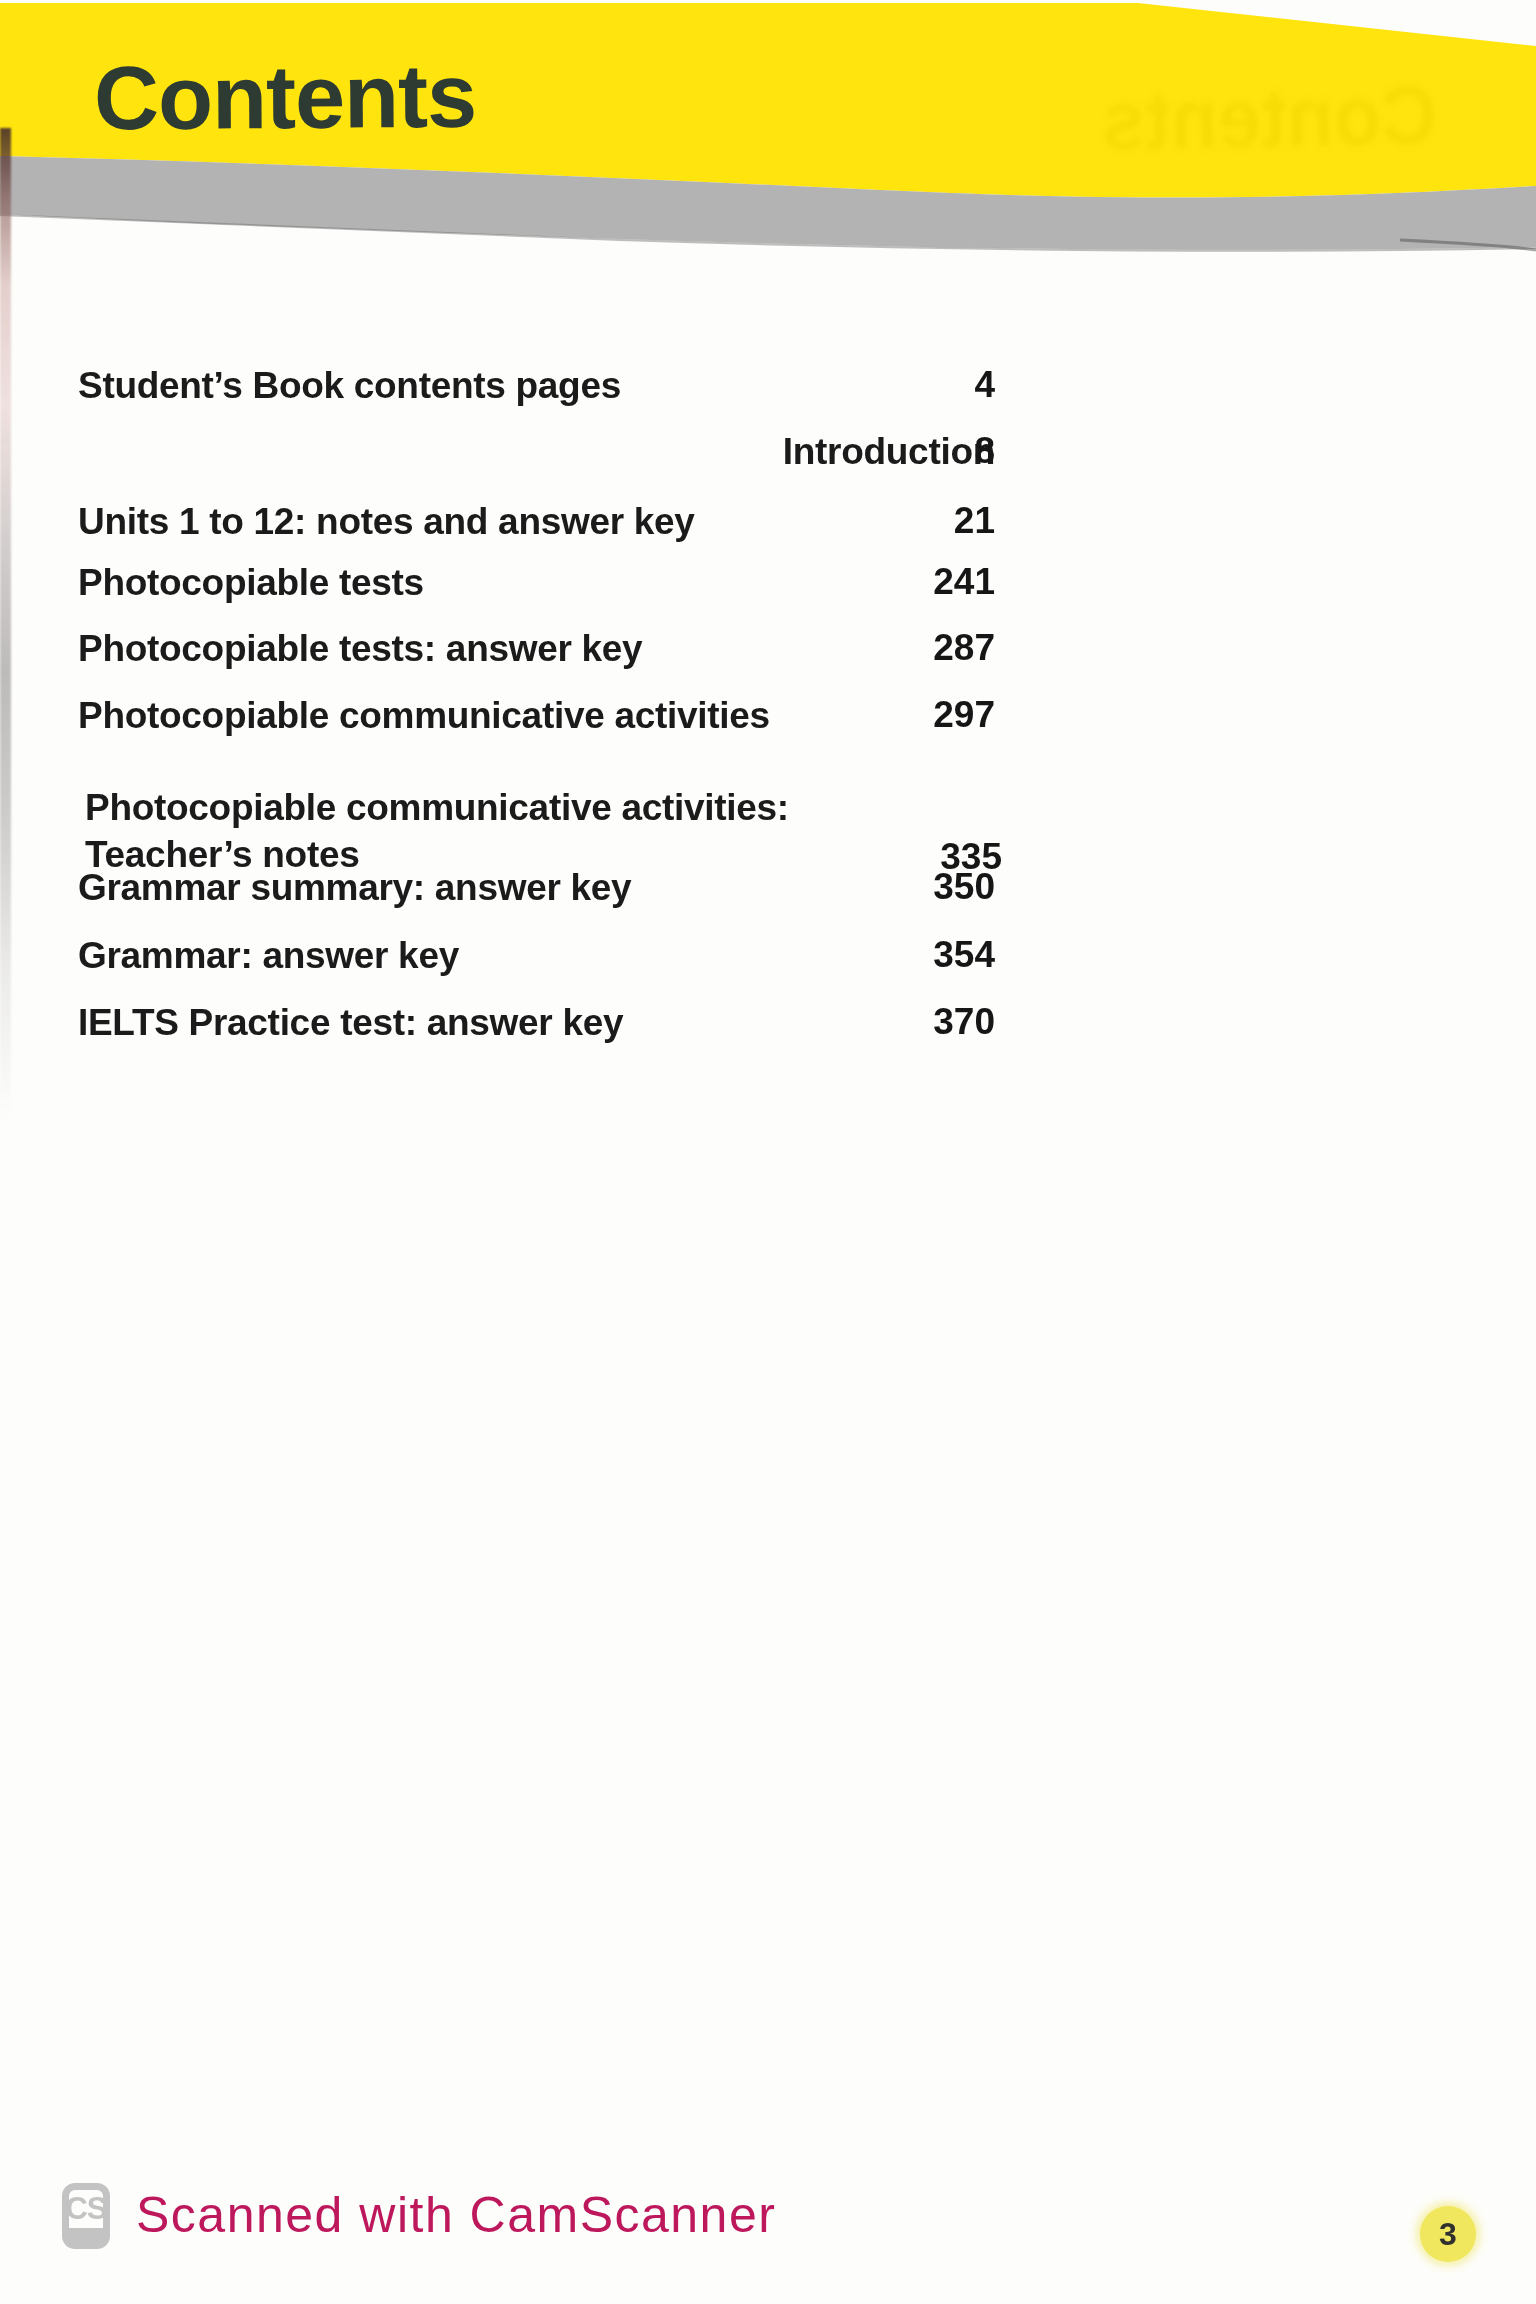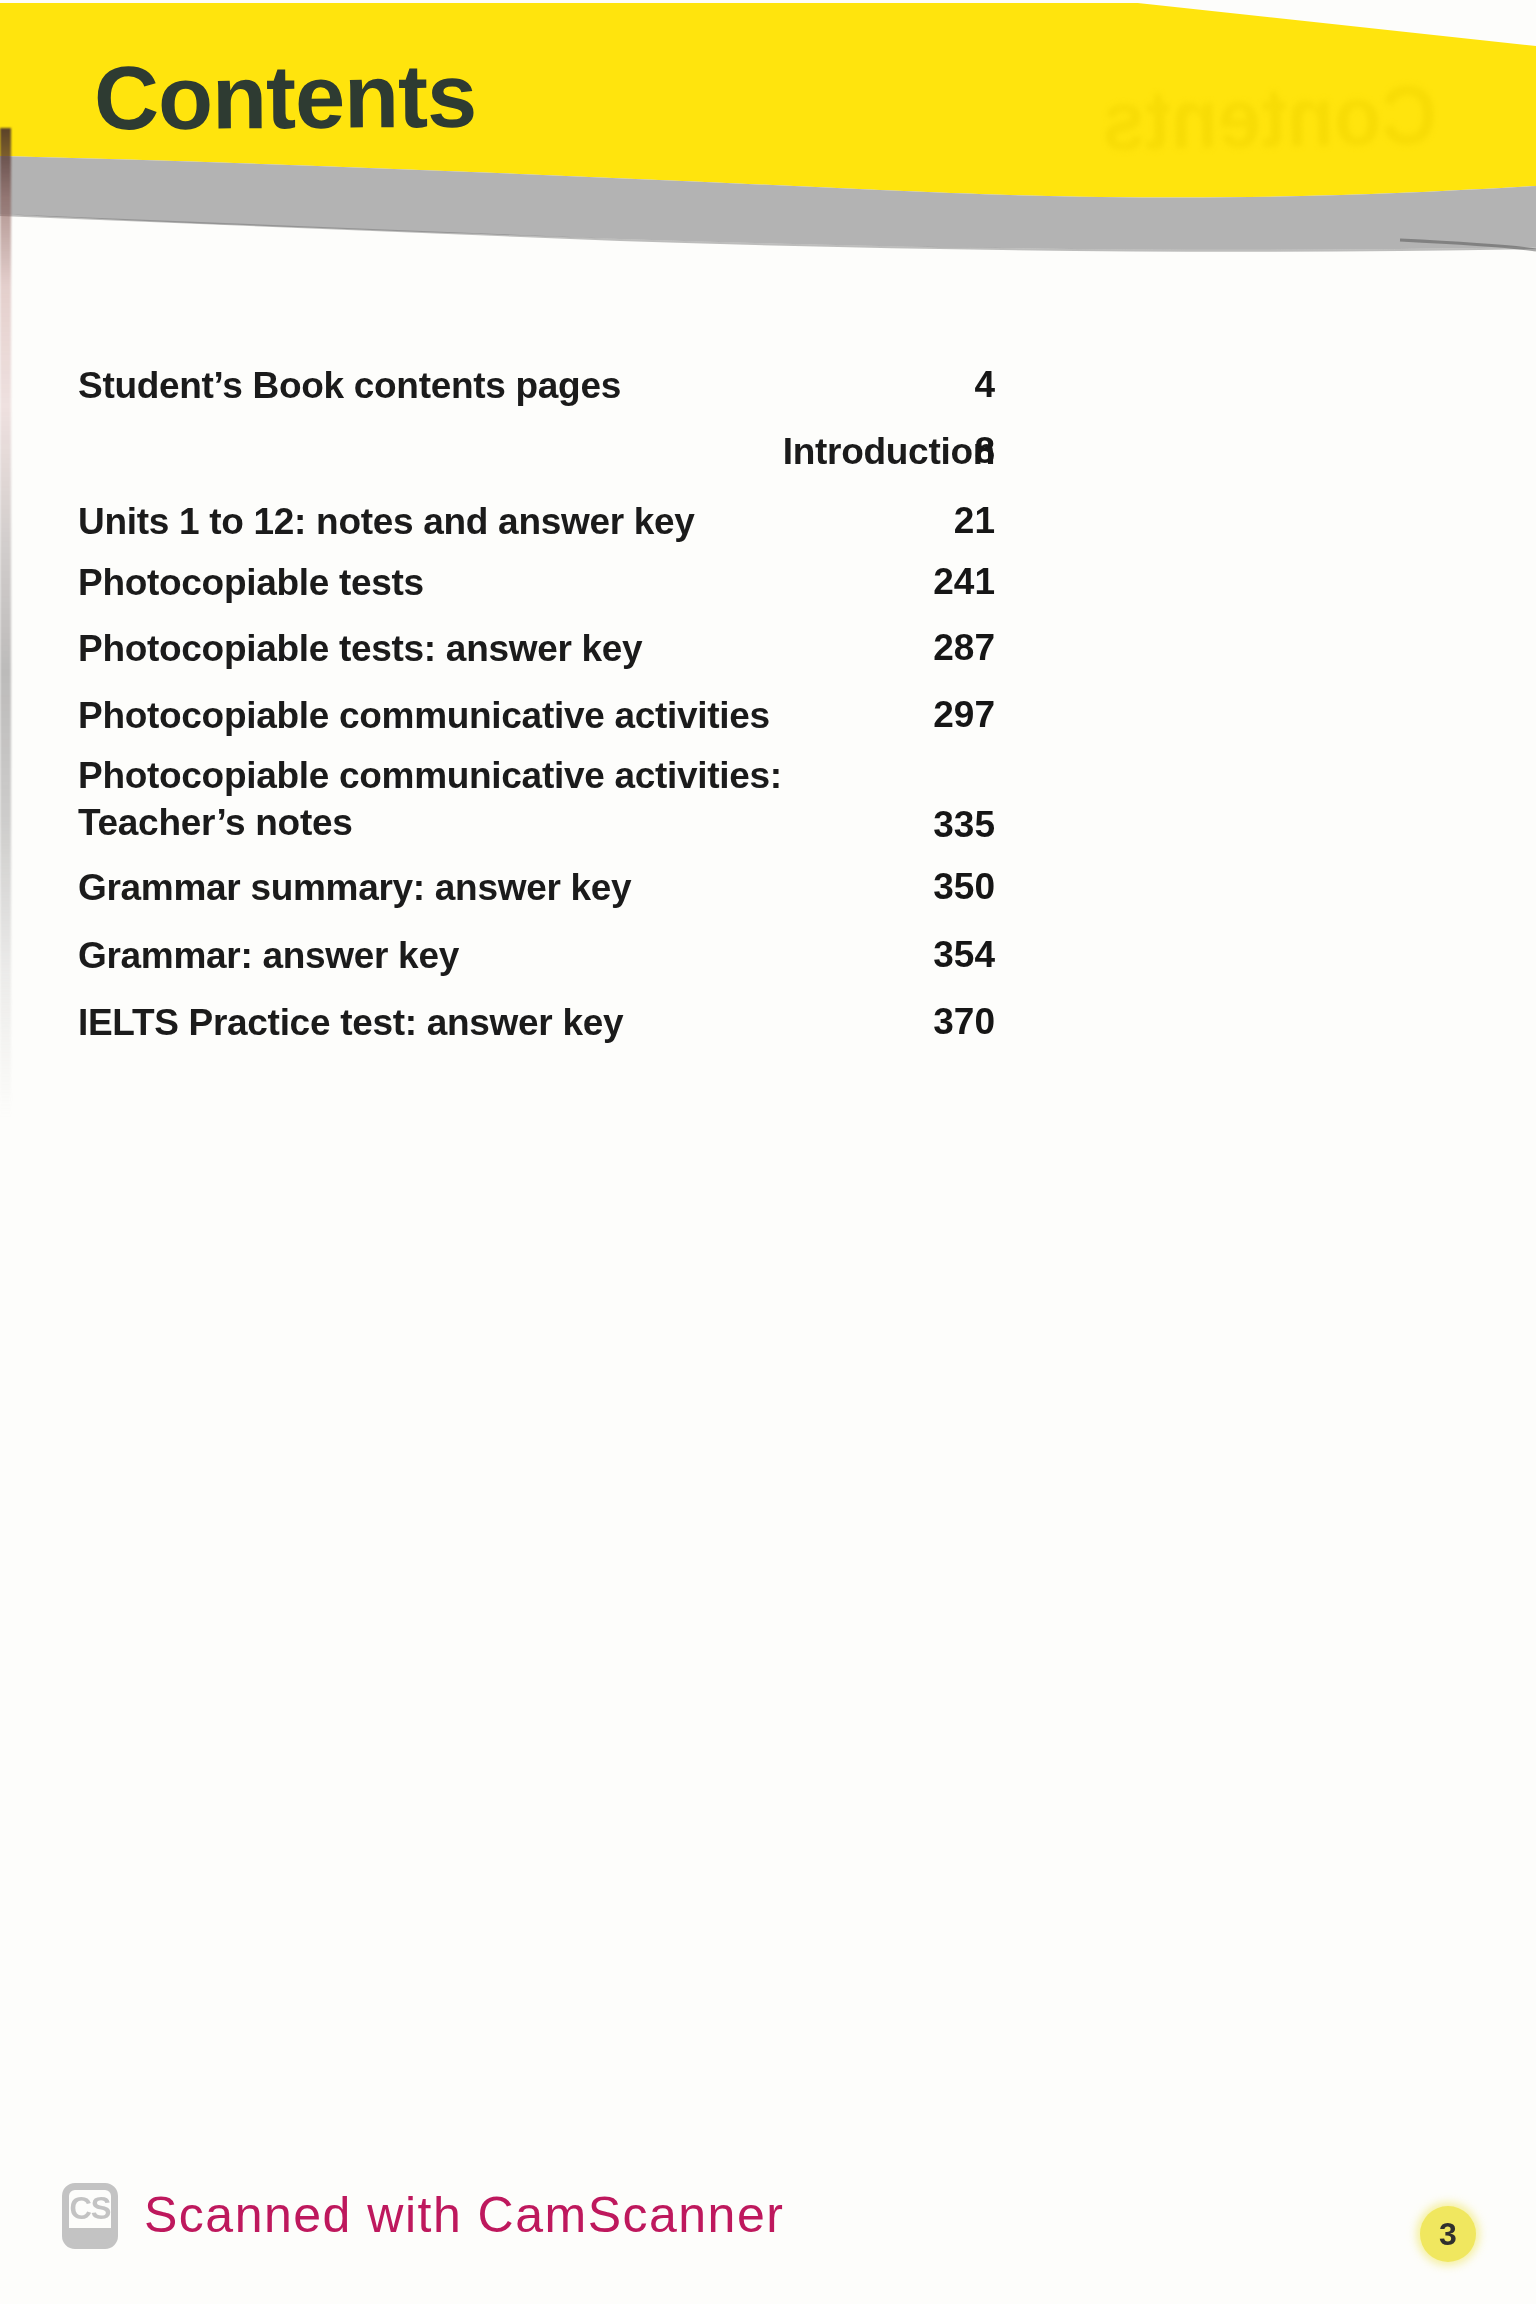--- a/index.html
+++ b/index.html
@@ -49,21 +49,21 @@
   .toc-row.two-line .toc-label{line-height:47px;}
   .toc-page{
     position:absolute;right:0;bottom:1px;
     font-size:37px;font-weight:bold;color:#161616;line-height:40px;
   }
   .watermark{
     position:absolute;left:62px;top:2183px;
     display:flex;align-items:flex-start;gap:26px;
   }
   .cs-icon{
-    position:relative;width:56px;height:66px;box-sizing:border-box;
+    position:relative;width:48px;height:66px;box-sizing:border-box;
     border:7px solid #c3c3c3;border-radius:13px;
     display:flex;justify-content:center;align-items:flex-start;
     background:#fdfdfb;
   }
   .cs-letters{
     font-size:31px;font-weight:bold;color:#c3c3c3;
     line-height:34px;margin-top:2px;letter-spacing:-1px;
   }
   .cs-bar{
     position:absolute;left:0;right:0;bottom:0;height:14px;
@@ -130,21 +130,21 @@
         <div class="toc-page">241</div>
       </div>
       <div class="toc-row" style="top: 629px;">
         <div class="toc-label"><span>Photocopiable tests: answer key</span></div>
         <div class="toc-page">287</div>
       </div>
       <div class="toc-row" style="top: 696px;">
         <div class="toc-label"><span>Photocopiable communicative activities</span></div>
         <div class="toc-page">297</div>
       </div>
-      <div class="toc-row two-line" style="top: 752px;">
+      <div class="toc-row two-line" style="top: 784px; margin-left: 7px;">
         <div class="toc-label"><span>Photocopiable communicative activities:</span><br><span>Teacher’s notes</span></div>
         <div class="toc-page">335</div>
       </div>
       <div class="toc-row" style="top: 868px;">
         <div class="toc-label"><span>Grammar summary: answer key</span></div>
         <div class="toc-page">350</div>
       </div>
       <div class="toc-row" style="top: 936px;">
         <div class="toc-label"><span>Grammar: answer key</span></div>
         <div class="toc-page">354</div>

